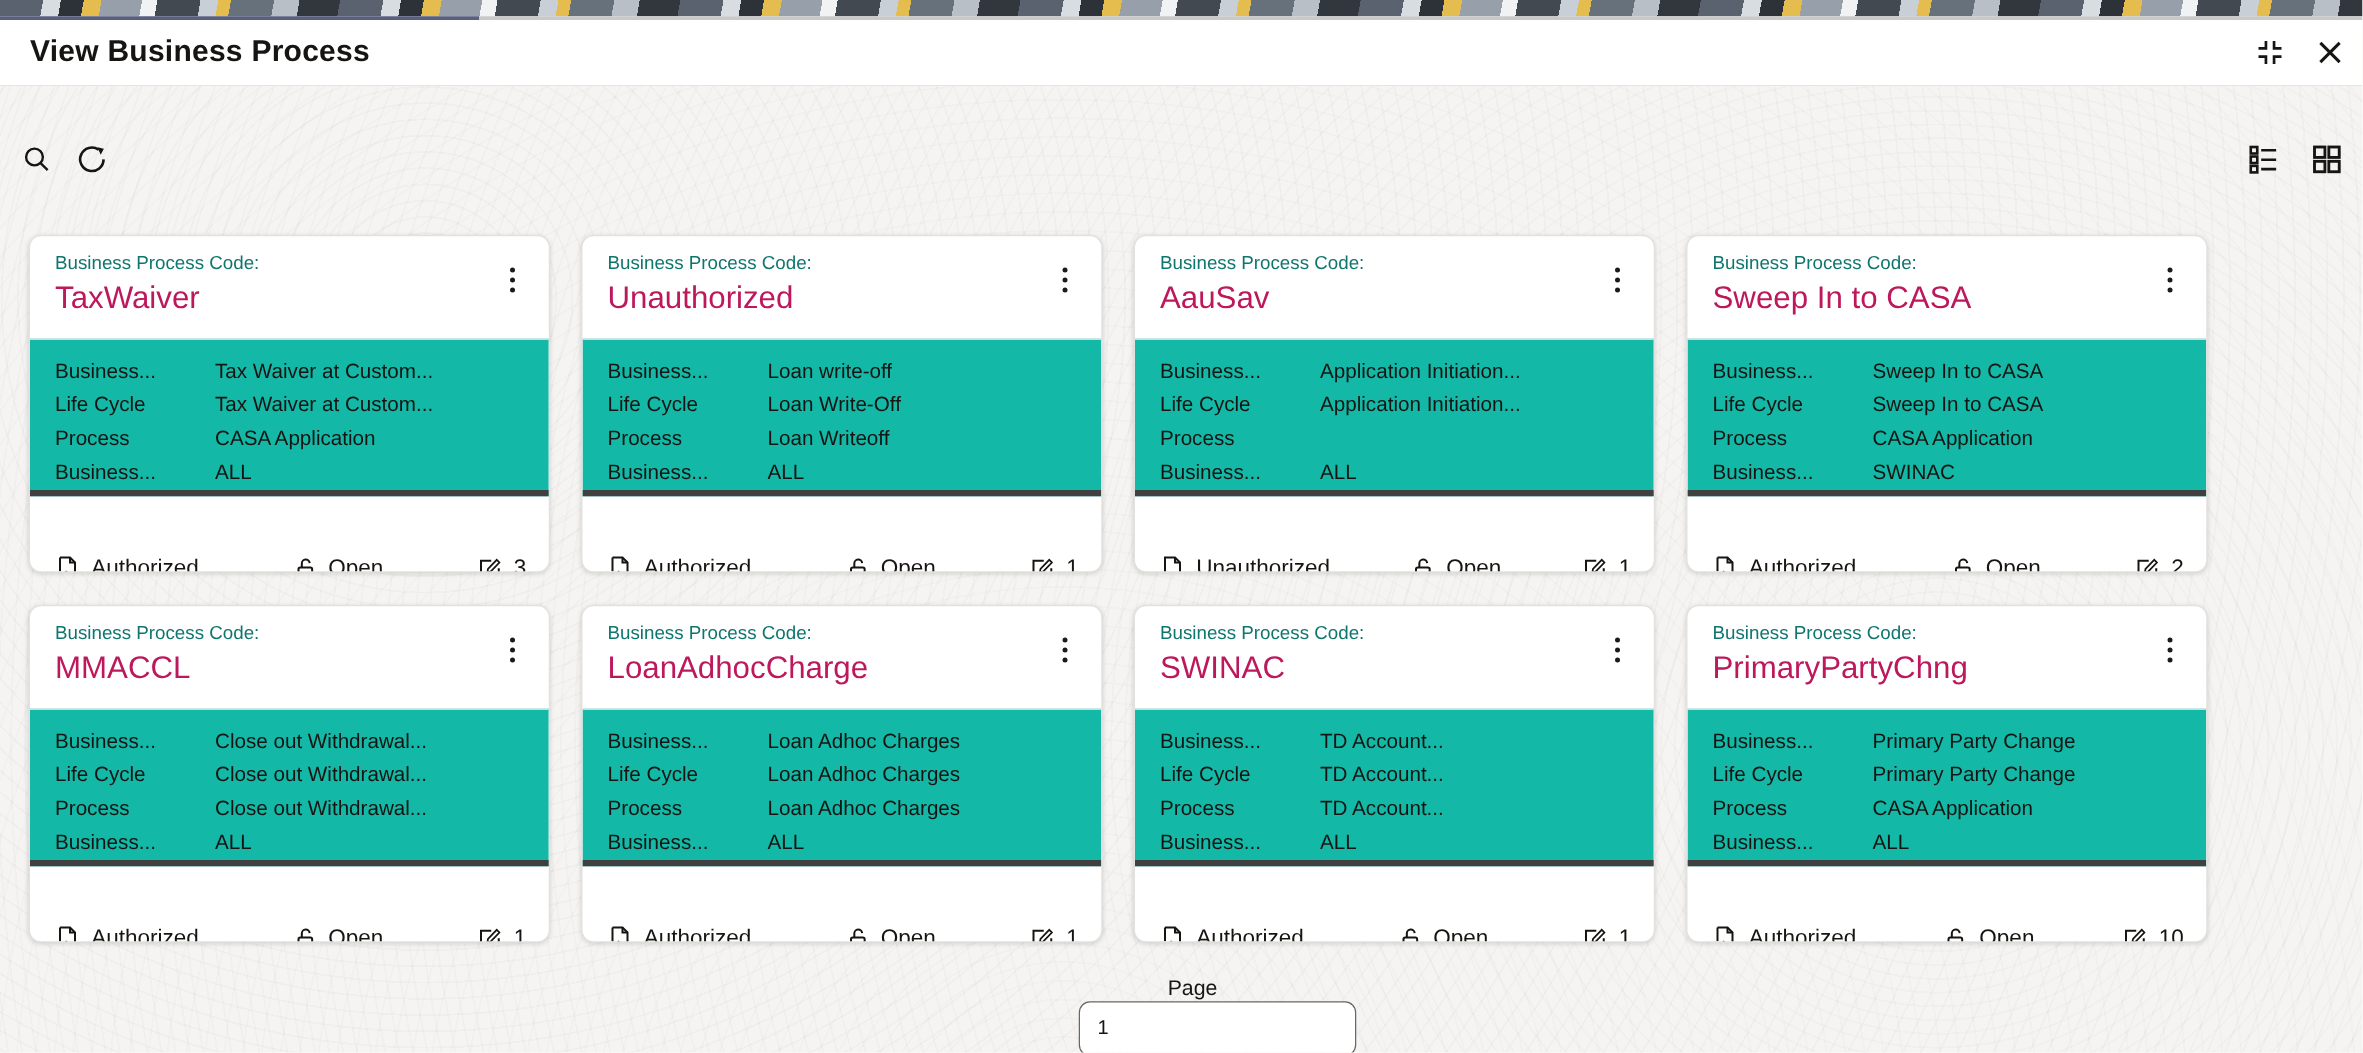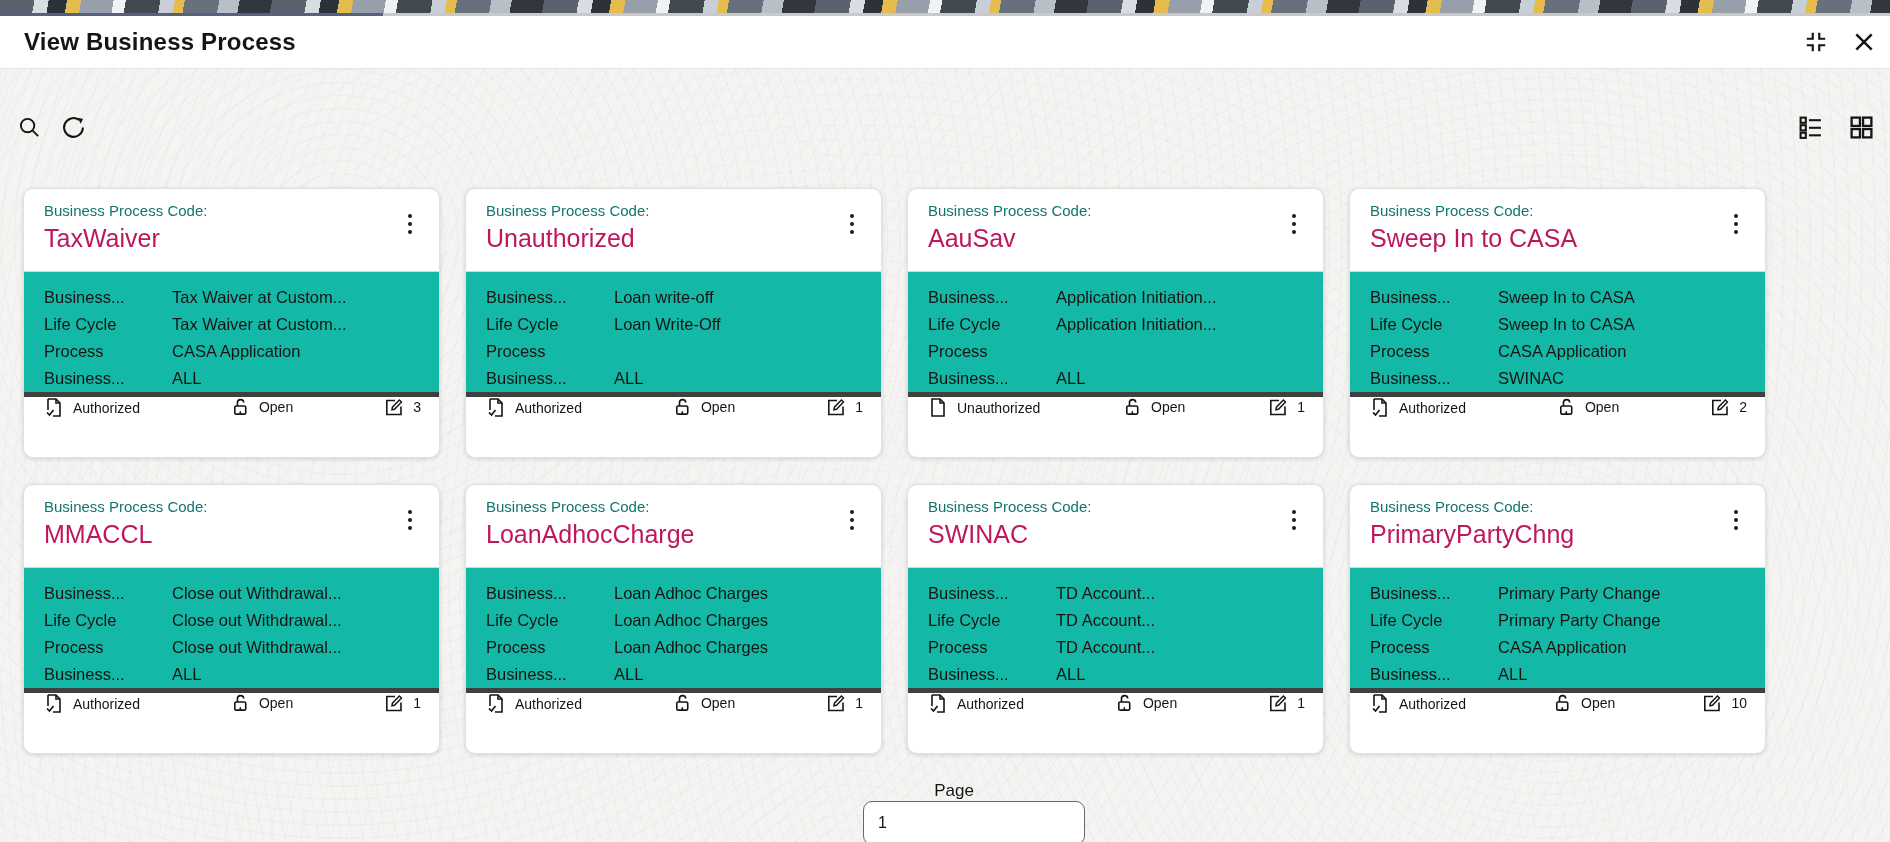--- a/index.html
+++ b/index.html
@@ -49,21 +49,21 @@
   }
   .card-head{height:82px;flex:none;display:flex;padding:13px 14px 0 20px;box-sizing:border-box;}
   .bpc-label{font-size:15px;color:#0f766e;}
   .bpc-code{font-size:25px;color:#be185d;margin-top:5px;white-space:nowrap;overflow:hidden;}
   .kebab{margin-left:auto;width:30px;height:44px;display:flex;flex-direction:column;align-items:center;justify-content:center;gap:4px;flex:none;}
   .kebab i{width:4px;height:4px;border-radius:50%;background:#1c1b1a;display:block;}
   .card-body{flex:1;background:#14b8a6;border-top:1px solid #d9d7d4;border-bottom:5px solid #404040;padding:12px 16px 0 20px;font-size:16.5px;}
   .crow{display:flex;line-height:27px;}
   .rl{width:128px;flex:none;white-space:nowrap;overflow:hidden;}
   .rv{flex:1;white-space:nowrap;overflow:hidden;font-weight:500;}
-  .card-foot{height:68px;flex:none;display:flex;align-items:flex-start;justify-content:space-between;padding:0 18px 0 20px;font-size:14px;}
+  .card-foot{height:68px;flex:none;display:flex;align-items:flex-end;justify-content:space-between;padding:0 18px 0 20px;font-size:18px;}
   .fitem{display:flex;align-items:center;gap:9px;}
   .fitem svg{display:block;}
 
   
   .pagebar{display:flex;align-items:center;margin:27px 0 0 18px;font-size:17px;flex-direction:column;}
   .page-input{
     width:222px;height:44px;border:1px solid #6b6762;border-radius:9px;margin-left:40px;
     padding:0 14px;font-size:16px;font-family:inherit;color:#161513;background:#fff;box-sizing:border-box;
   }
   .of-text{margin-left:28px;}
@@ -217,20 +217,21 @@
           <div class="crow">
             <span class="rl">Business...</span>
             <span class="rv">Loan write-off</span>
           </div>
           <div class="crow">
             <span class="rl">Life Cycle</span>
             <span class="rv">Loan Write-Off</span>
           </div>
           <div class="crow">
             <span class="rl">Process</span>
+            <span class="rv">Loan Writeoff</span>
           </div>
           <div class="crow">
             <span class="rl">Business...</span>
             <span class="rv">ALL</span>
           </div>
         </div>
     <div class="card-foot">
       <div class="fitem">
         <svg class="ic-auth" width="20" height="21" viewBox="0 0 20 21" fill="none" stroke="#161513" stroke-width="1.6">
           <path d="M4 2 h8 l4 4 v13 h-7"></path>

